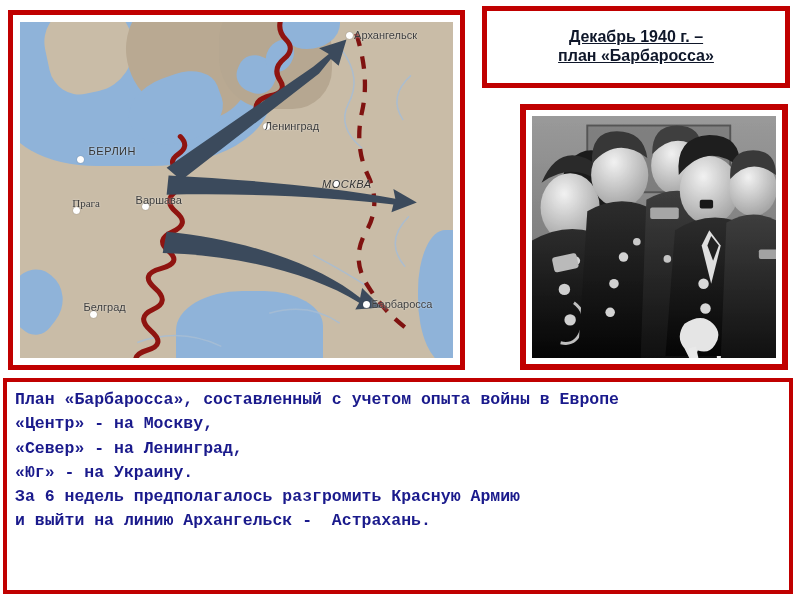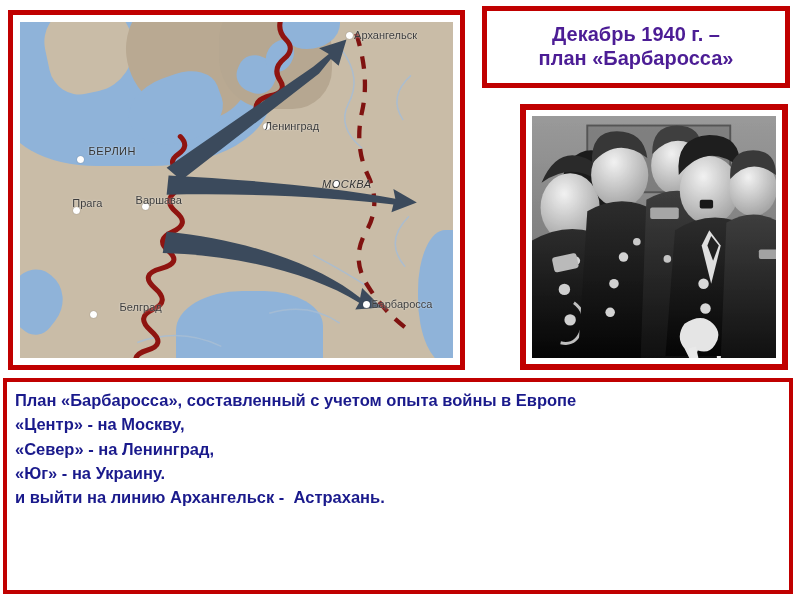--- a/index.html
+++ b/index.html
@@ -161,27 +161,28 @@
     left: 482px;
     top: 6px;
     width: 308px;
     height: 82px;
     border: 5px solid #C00000;
     display: flex;
     align-items: center;
     justify-content: center;
   }
   #title-text {
-    color: #4c1d95;
-    font-size: 20px;
+    color: #0f172a;
+    font-size: 16px;
     font-weight: bold;
     line-height: 1.18;
     text-align: center;
     white-space: pre-line;
     font-family: "Liberation Sans", sans-serif;
+    text-decoration: underline;
   }
 
   
   #photo-panel {
     left: 520px;
     top: 104px;
     width: 268px;
     height: 266px;
     border: 6px solid #C00000;
     padding: 6px;
@@ -202,21 +203,21 @@
     width: 790px;
     height: 216px;
     border: 4px solid #C00000;
     padding: 6px 8px 0 8px;
   }
   #body-text {
     color: #1a1a8c;
     font-size: 16.5px;
     font-weight: bold;
     line-height: 1.47;
-    font-family: Liberation Sans, sans-serif;
+    font-family: Liberation Mono, monospace;
   }
   #body-text .line { display: block; white-space: pre; }
   #body-text .accent { color: #C00000; }
 </style>
 </head>
 <body>
 
 <div class="frame" id="map-panel">
   <div id="map-canvas">
 
@@ -276,25 +277,25 @@
                  C 232 224, 306 250, 348 284
                  L 350 274 L 370 294 L 343 296 L 347 289
                  C 300 260, 226 240, 146 238 Z"></path>
       </g>
     </svg>
 
     <div id="cities-layer">
         <div class="city-dot" style="left: 14%; top: 41%;"></div>
         <div class="city-label major" style="left: calc(14% - 4px); top: calc(41% - 15px);">БЕРЛИН</div>
         <div class="city-dot" style="left: 13%; top: 56%;"></div>
-        <div class="city-label minor" style="left: calc(13% - 4px); top: calc(56% - 13px);">Прага</div>
+        <div class="city-label minor" style="left: calc(13% - 4px); top: calc(56% - 13px); font-family: Liberation Serif, serif;">Прага</div>
         <div class="city-dot" style="left: 29%; top: 55%;"></div>
         <div class="city-label minor" style="left: calc(29% - 10px); top: calc(55% - 13px);">Варшава</div>
         <div class="city-dot" style="left: 17%; top: 87%;"></div>
-        <div class="city-label minor" style="left: calc(17% - 10px); top: calc(87% - 13px); margin-left: 36px;">Белград</div>
+        <div class="city-label minor" style="left: calc(17% - 10px); top: calc(87% - 13px);">Белград</div>
         <div class="city-dot" style="left: 57%; top: 31%;"></div>
         <div class="city-label minor" style="left: calc(57% - 26px); top: calc(31% - 6px); padding-left: 24px;">Ленинград</div>
         <div class="city-dot" style="left: 73%; top: 48%;"></div>
         <div class="city-label major" style="left: calc(73% - 26px); top: calc(48% - 5px); font-style: italic;">МОСКВА</div>
         <div class="city-dot" style="left: 76%; top: 4%;"></div>
         <div class="city-label minor" style="left: calc(76% + 5px); top: calc(4% - 6px);">Архангельск</div>
         <div class="city-dot" style="left: 80%; top: 84%;"></div>
         <div class="city-label minor" style="left: calc(80% + 5px); top: calc(84% - 6px);">Барбаросса</div>
       </div>
   </div>
@@ -382,15 +383,16 @@
     </svg>
   </div>
 </div>
 
 <div class="frame" id="text-box">
   <div id="body-text">
       <span class="line">План «Барбаросса», составленный с учетом опыта войны в Европе</span>
       <span class="line">«Центр» - на Москву,</span>
       <span class="line">«Север» - на Ленинград,</span>
       <span class="line">«Юг» - на Украину.</span>
+      <span class="line">За 6 недель предполагалось разгромить Красную Армию</span>
       <span class="line">и выйти на линию Архангельск -  Астрахань.</span>
     </div>
 </div>
 
 </body></html>

